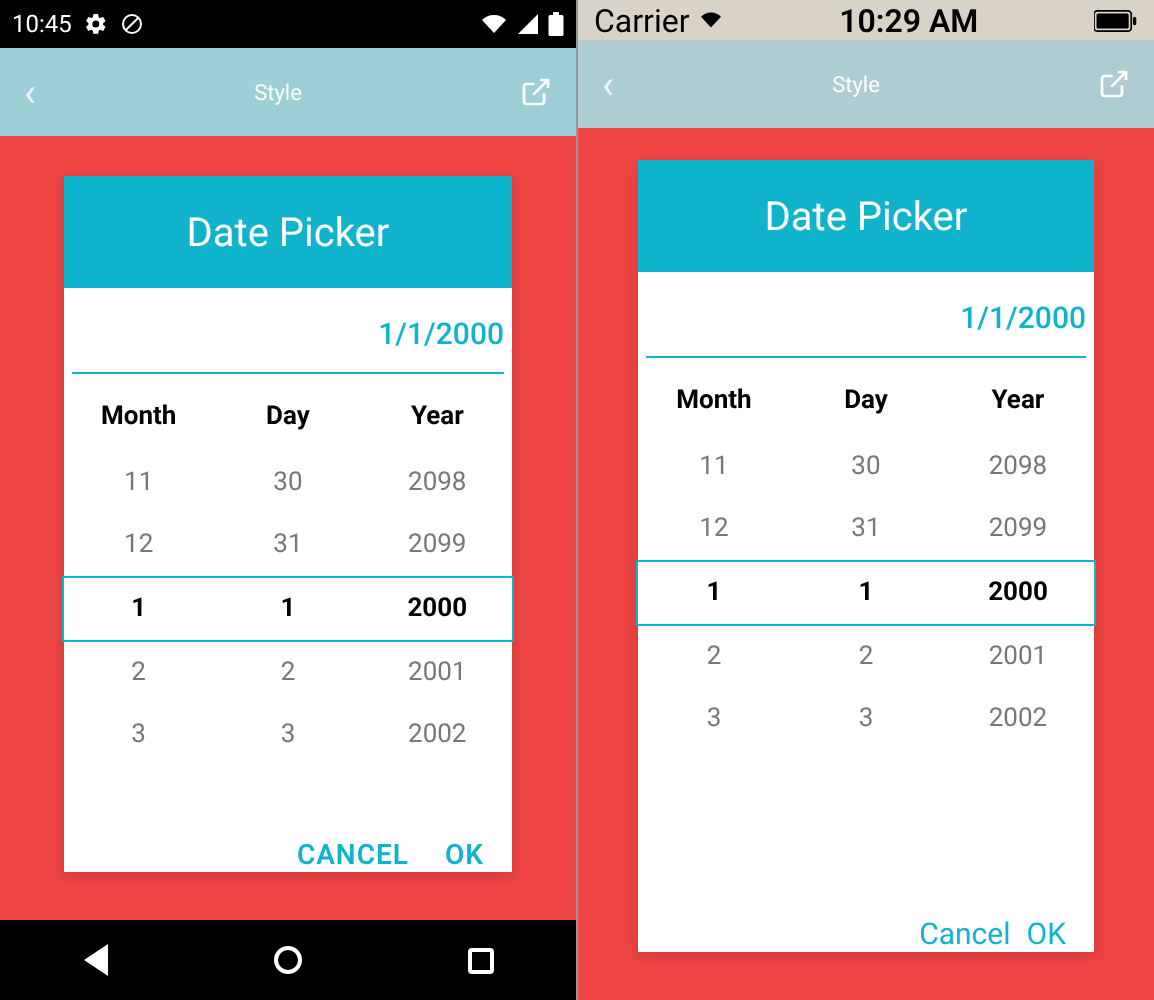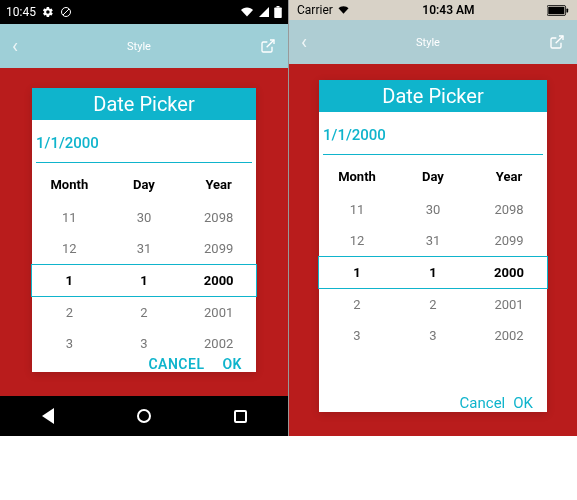--- a/index.html
+++ b/index.html
@@ -1,38 +1,38 @@
 <!DOCTYPE html>
 <html><head>
 <meta charset="utf-8">
 <style>
   * { box-sizing: border-box; margin: 0; padding: 0; }
   html, body { width: 577px; height: 500px; overflow: hidden; font-family: -apple-system, Roboto, "Helvetica Neue", Arial, sans-serif; }
   body { display: flex; background: #fff; }
-  .device { position: relative; height: 436px; background: #b91c1c; }
+  .device { position: relative; height: 500px; background: #ef4444; }
   .device.android { width: 289px; border-right: 1px solid #999; }
   .device.ios { width: 288px; }
   
   .android-status { position:absolute; top:0; left:0; right:0; height:24px; background:#000; color:#fff; display:flex; align-items:center; justify-content:space-between; padding:0 6px; font-size:12px; }
   .android-status .left { display:flex; gap:6px; align-items:center; }
   .android-status .right { display:flex; gap:4px; align-items:center; }
   
-  .ios-status { position:absolute; top:0; left:0; right:0; height:20px; background:#d8d2c7; color:#000; display:flex; align-items:center; justify-content:space-between; padding:0 8px; font-size:12px; }
+  .ios-status { position:absolute; top:0; left:0; right:0; height:20px; background:#d8d2c7; color:#000; display:flex; align-items:center; justify-content:space-between; padding:0 8px; font-size:16px; }
   .ios-status .left, .ios-status .right { display:flex; gap:4px; align-items:center; }
   
   .app-header { position:absolute; left:0; right:0; height:44px; display:flex; align-items:center; justify-content:space-between; padding:0 12px; color:#fff; }
   .android .app-header { top:24px; background:#9ecfd7; }
   .ios .app-header { top:20px; background:#aecdd3; }
   .app-header .title { flex:1; text-align:center; font-size:11px; }
   
   .card { position:absolute; background:#fff; box-shadow:0 2px 8px rgba(0,0,0,0.15); }
   .android .card { top:88px; left:32px; right:32px; bottom:64px; }
   .ios .card { top:80px; left:30px; right:30px; bottom:24px; }
-  .card-header { background:#0fb4cc; color:#fff; text-align:center; padding:4px 0; font-size:20px; font-weight:400; }
-  .card-date { color:#0fb4cc; text-align:left; padding:14px 0 10px; font-size:15px; font-weight:500; border-bottom:1px solid #0fb4cc; margin:0 4px; }
+  .card-header { background:#0fb4cc; color:#fff; text-align:center; padding:16px 0; font-size:20px; font-weight:400; }
+  .card-date { color:#0fb4cc; text-align:right; padding:14px 0 10px; font-size:15px; font-weight:500; border-bottom:1px solid #0fb4cc; margin:0 4px; }
   .picker-head { display:flex; justify-content:space-around; padding:14px 0 10px; font-size:13px; font-weight:700; color:#000; }
   .picker-head span { width:33%; text-align:center; }
   .picker-rows { position:relative; }
   .picker-row { display:flex; justify-content:space-around; padding:8px 0; font-size:13px; color:#777; }
   .picker-row span { width:33%; text-align:center; }
   .picker-row.selected { font-weight:700; color:#000; border:1px solid #0fb4cc; margin:0 -1px; }
   .card-actions { position:absolute; bottom:0; right:14px; display:flex; gap:18px; color:#0fb4cc; font-size:14px; font-weight:600; }
   .android .card-actions { text-transform:uppercase; letter-spacing:0.5px; }
   .ios .card-actions { font-weight:400; gap:8px; font-size:15px; }
   
@@ -142,21 +142,21 @@
 <div class="device ios">
   <div class="ios-status">
     <div class="left">
       <span>Carrier</span>
       <span>
         <svg width="13" height="10" viewBox="0 0 24 24" fill="#000">
             <path d="M12 3C7 3 2.7 5 0 8l12 13L24 8c-2.7-3-7-5-12-5z"></path>
           </svg>
       </span>
     </div>
-    <span style="font-weight:600;">10:43 AM</span>
+    <span style="font-weight:600;">10:29 AM</span>
     <div class="right">
       <span>
         <svg width="22" height="11" viewBox="0 0 26 12" fill="#000">
             <rect x="0" y="0" width="22" height="12" rx="2" fill="none" stroke="#000" stroke-width="1"></rect>
             <rect x="1.5" y="1.5" width="19" height="9" rx="1"></rect>
             <rect x="23" y="3.5" width="2" height="5" rx="1"></rect>
           </svg>
       </span>
     </div>
   </div>

